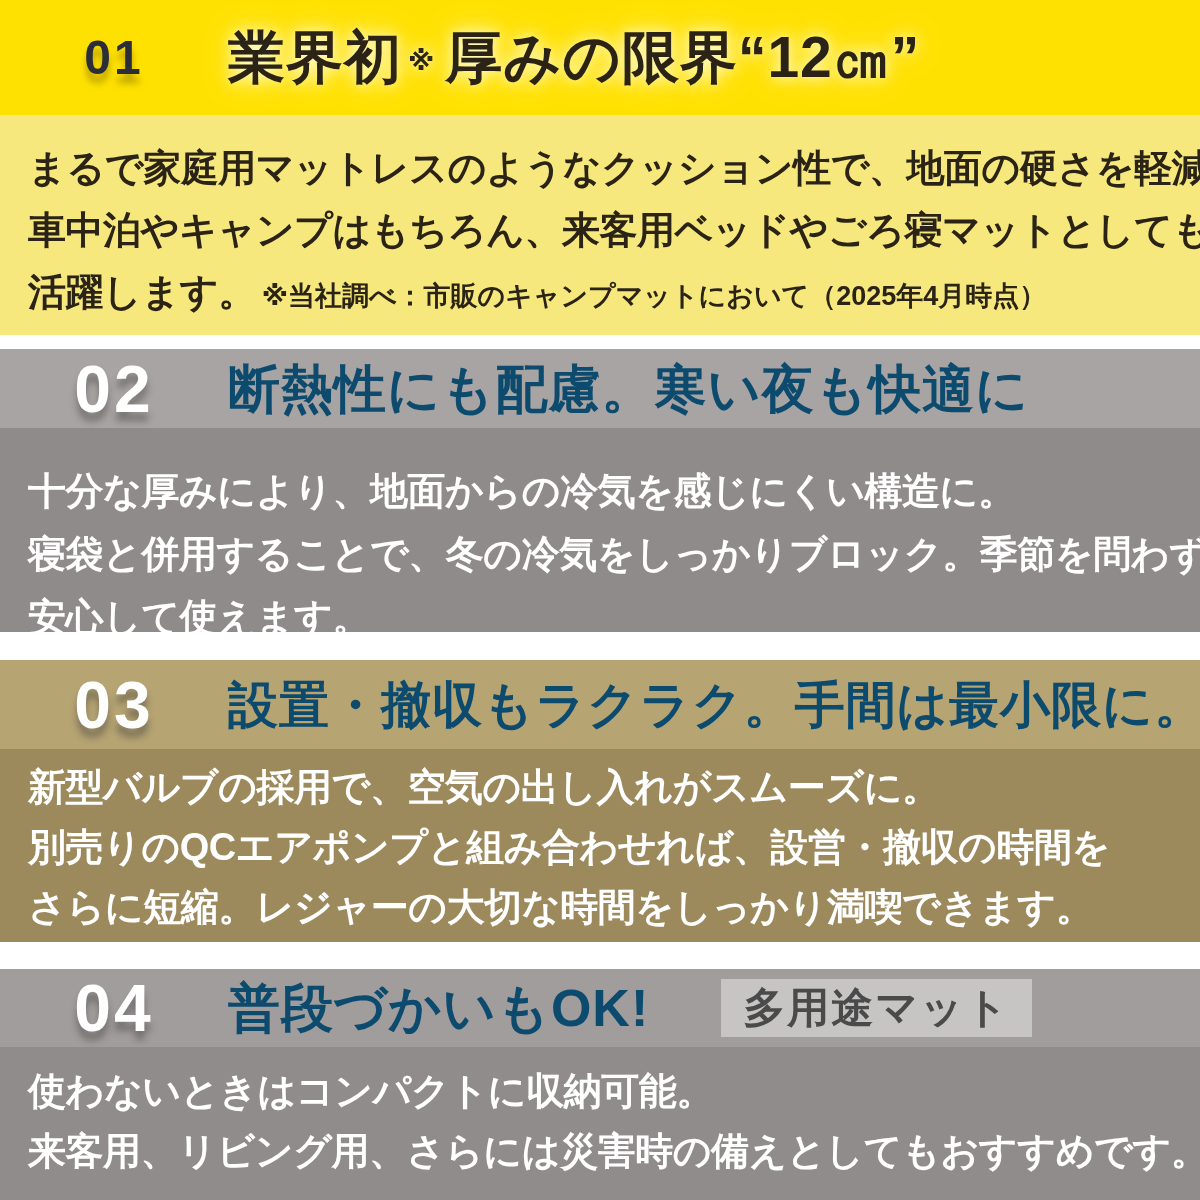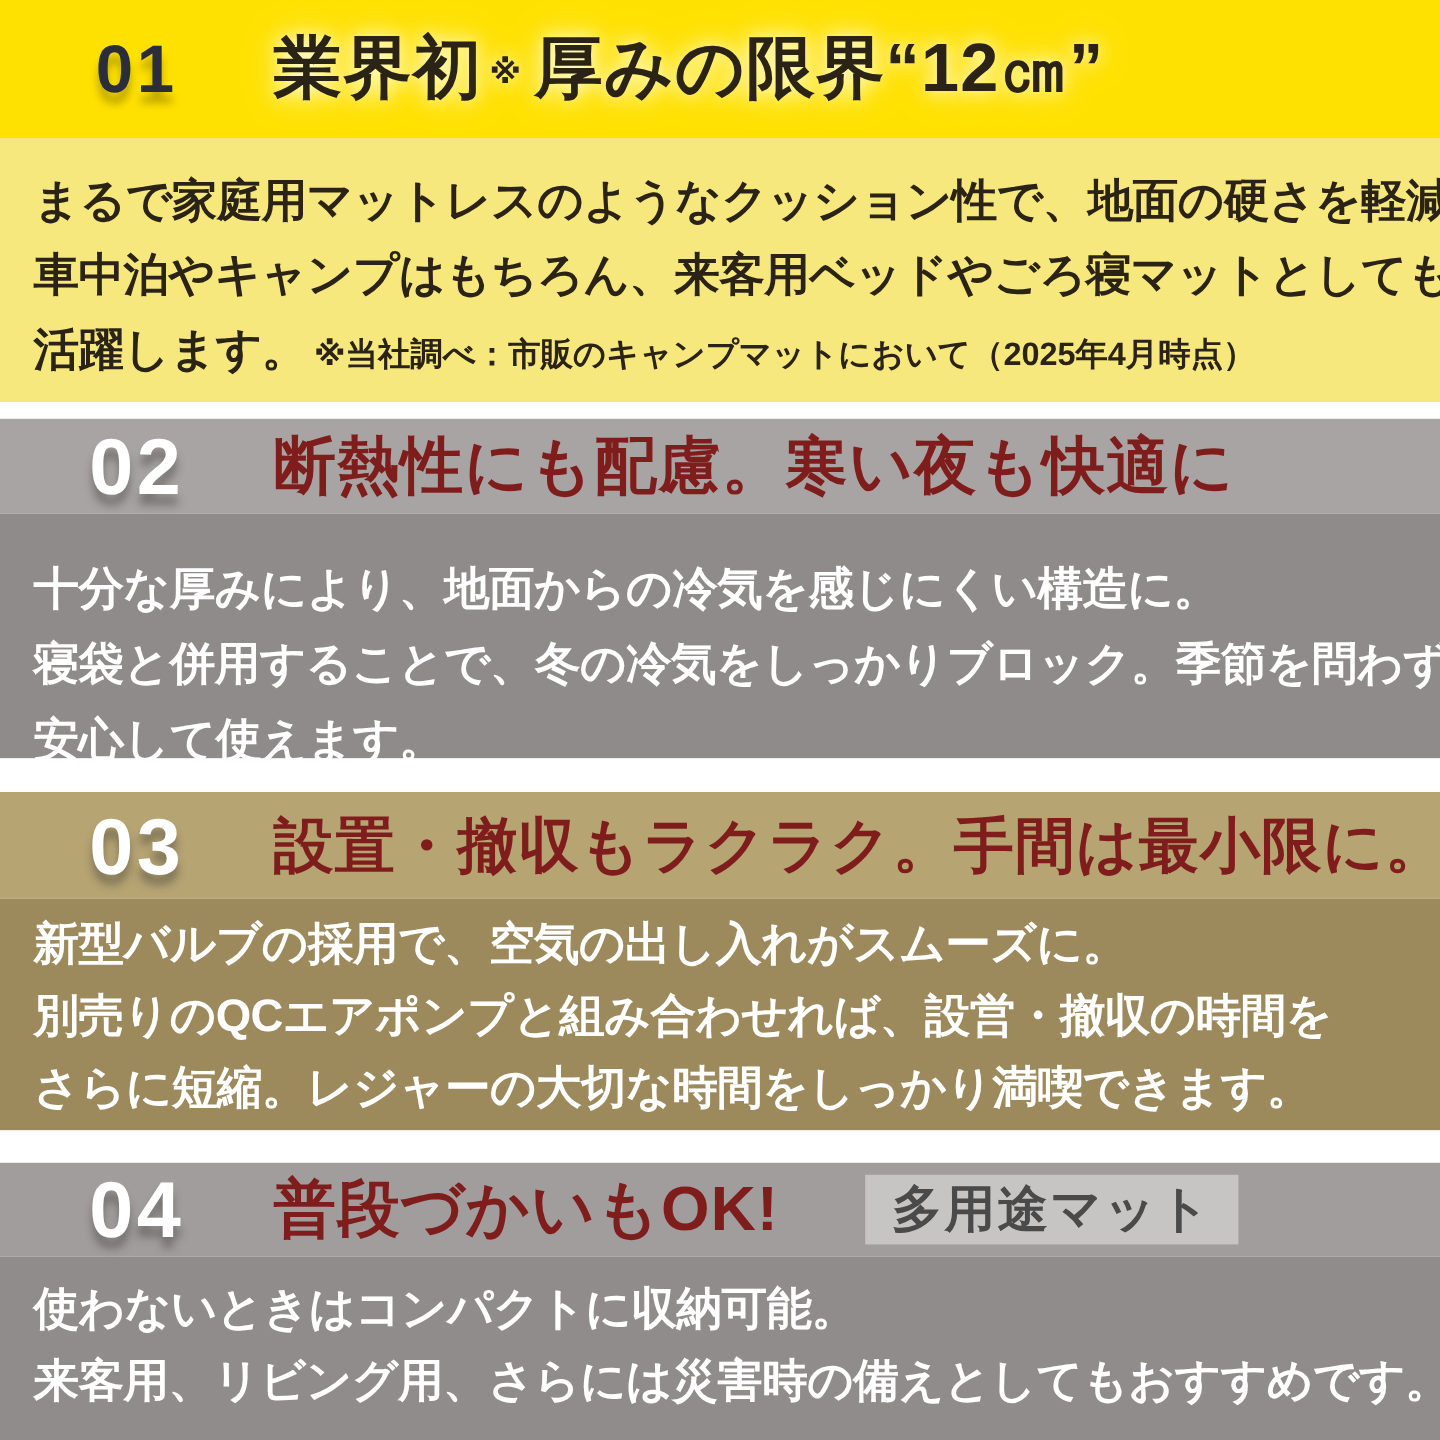--- a/index.html
+++ b/index.html
@@ -36,21 +36,21 @@
     padding-left:28px;
     padding-right:20px;
     font-weight:700;
     font-size:38px;
     letter-spacing:-0.5px;
   }
   .line{margin:0;white-space:nowrap;}
 
   
   .sec1 .hd{height:115px;}
-  .sec1 .num{font-size:56px;}
+  .sec1 .num{font-size:48px;}
   .sec1 .ttl{font-size:57px;
     text-shadow:0 0 14px rgba(255,255,235,0.9),0 0 30px rgba(255,255,210,0.65);}
   .sec1 .ttl .note{font-size:27px;font-weight:700;vertical-align:middle;margin:0 10px 0 6px;}
   .sec1 .bd{height:220px;padding-top:22px;}
   .sec1 .line{line-height:62px;}
   .sec1 .fnline{display:flex;align-items:baseline;text-align:right;}
   .fn{font-size:27px;font-weight:700;letter-spacing:0;margin-left:6px;white-space:nowrap;}
 
   
   .gap1{height:14px;background:#ffffff;}
@@ -77,21 +77,21 @@
   .badge{
     margin-left:72px;
     padding:8px 22px;
     font-size:42px;
     font-weight:700;
     letter-spacing:2px;
     line-height:1;
     white-space:nowrap;
   }
   .white-num{color:#ffffff;text-shadow:0 9px 7px rgba(60,58,55,0.45);}
-  .white-ttl{color:#7f1d1d;}
+  .white-ttl{color:#0c4a6e;}
   .white-bd{color:#ffffff;}
 </style>
 </head>
 <body>
 
 <div class="page">
 
   <section class="sec1">
     <header class="hd hd-bg" style="background: rgb(255, 225, 0);">
       <span class="num" style="color: rgb(43, 46, 56);">01</span>

